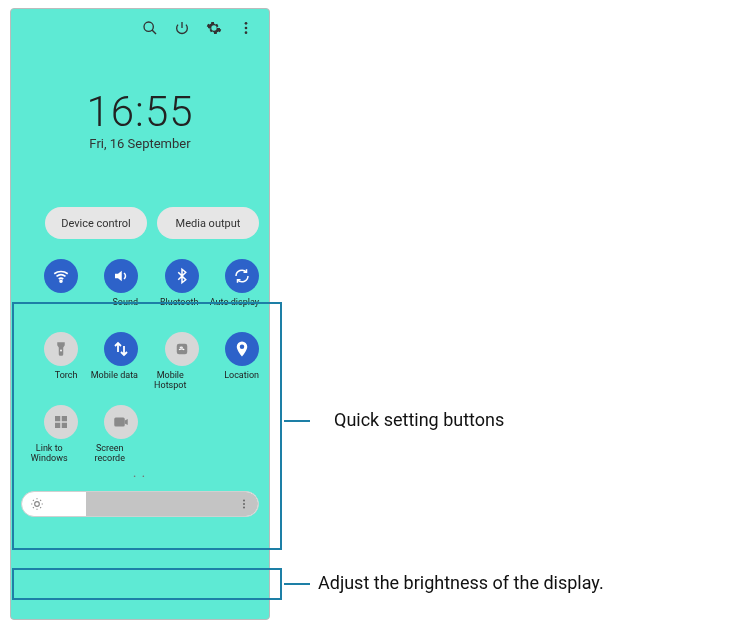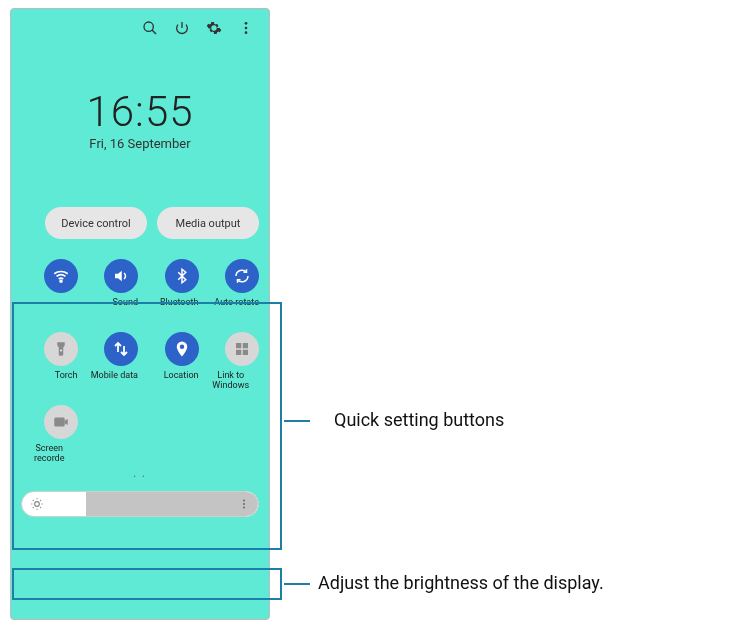--- a/index.html
+++ b/index.html
@@ -241,21 +241,21 @@
         <div class="qs-circle on">
           <span>
             <svg width="18" height="18" viewBox="0 0 24 24" fill="none" stroke="currentColor" stroke-width="2">
               <path d="M4 12a8 8 0 0 1 14-5"></path>
               <path d="M20 12a8 8 0 0 1-14 5"></path>
               <polyline points="18 3 18 7 14 7"></polyline>
               <polyline points="6 21 6 17 10 17"></polyline>
             </svg>
           </span>
         </div>
-        <div class="qs-label">Auto rotate</div>
+        <div class="qs-label">Auto display</div>
       </div>
       <div class="qs-item">
         <div class="qs-circle off">
           <span>
             <svg width="18" height="18" viewBox="0 0 24 24" fill="currentColor">
               <path d="M7 3h10v4l-2 3v9a2 2 0 0 1-2 2h-2a2 2 0 0 1-2-2v-9L7 7V3z"></path>
               <circle cx="12" cy="14" r="1.2" fill="#fff"></circle>
             </svg>
           </span>
         </div>
@@ -266,20 +266,31 @@
           <span>
             <svg width="18" height="18" viewBox="0 0 24 24" fill="none" stroke="currentColor" stroke-width="2.4">
               <path d="M8 4v12"></path>
               <polyline points="4 8 8 4 12 8"></polyline>
               <path d="M16 20V8"></path>
               <polyline points="12 16 16 20 20 16"></polyline>
             </svg>
           </span>
         </div>
         <div class="qs-label">Mobile data</div>
+      </div>
+      <div class="qs-item">
+        <div class="qs-circle off">
+          <span>
+            <svg width="18" height="18" viewBox="0 0 24 24" fill="currentColor">
+              <rect x="5" y="5" width="14" height="14" rx="3"></rect>
+              <path d="M9 10a4 4 0 0 1 4 0M8 13a6 6 0 0 1 7 0" fill="none" stroke="#fff" stroke-width="1.5"></path>
+            </svg>
+          </span>
+        </div>
+        <div class="qs-label">Mobile Hotspot</div>
       </div>
       <div class="qs-item">
         <div class="qs-circle on">
           <span>
             <svg width="18" height="18" viewBox="0 0 24 24" fill="currentColor">
               <path d="M12 2a7 7 0 0 0-7 7c0 5 7 13 7 13s7-8 7-13a7 7 0 0 0-7-7zm0 10a3 3 0 1 1 0-6 3 3 0 0 1 0 6z"></path>
             </svg>
           </span>
         </div>
         <div class="qs-label">Location</div>

